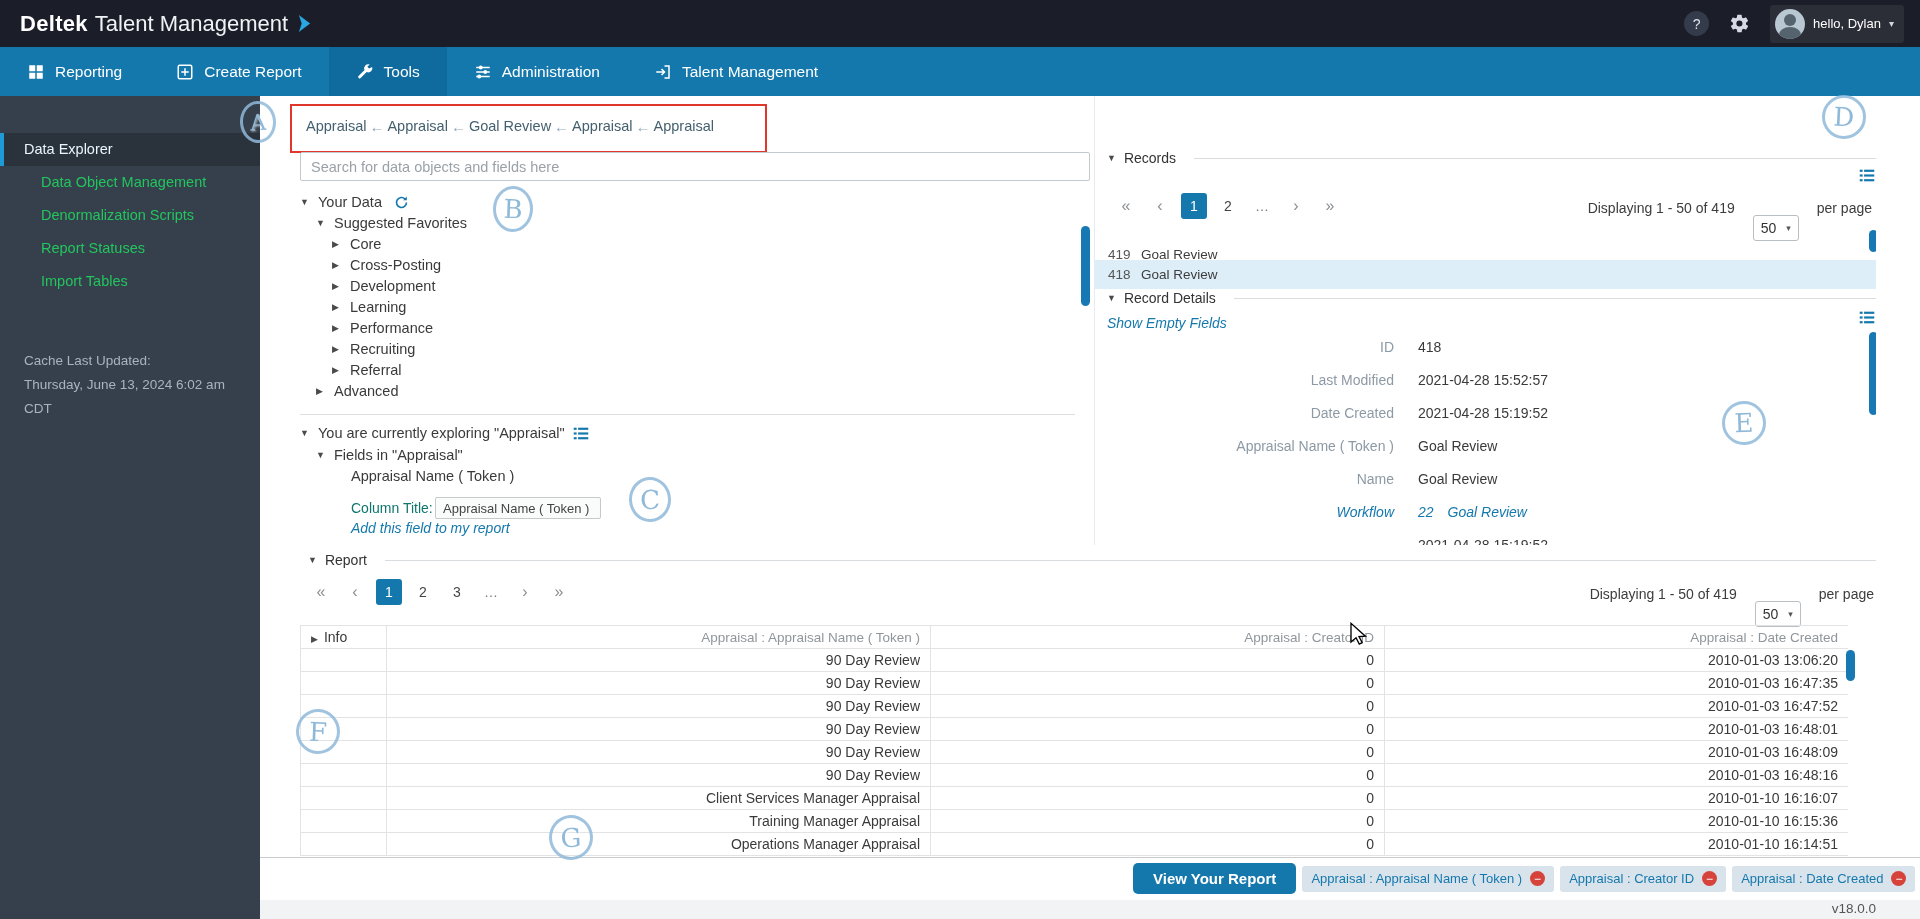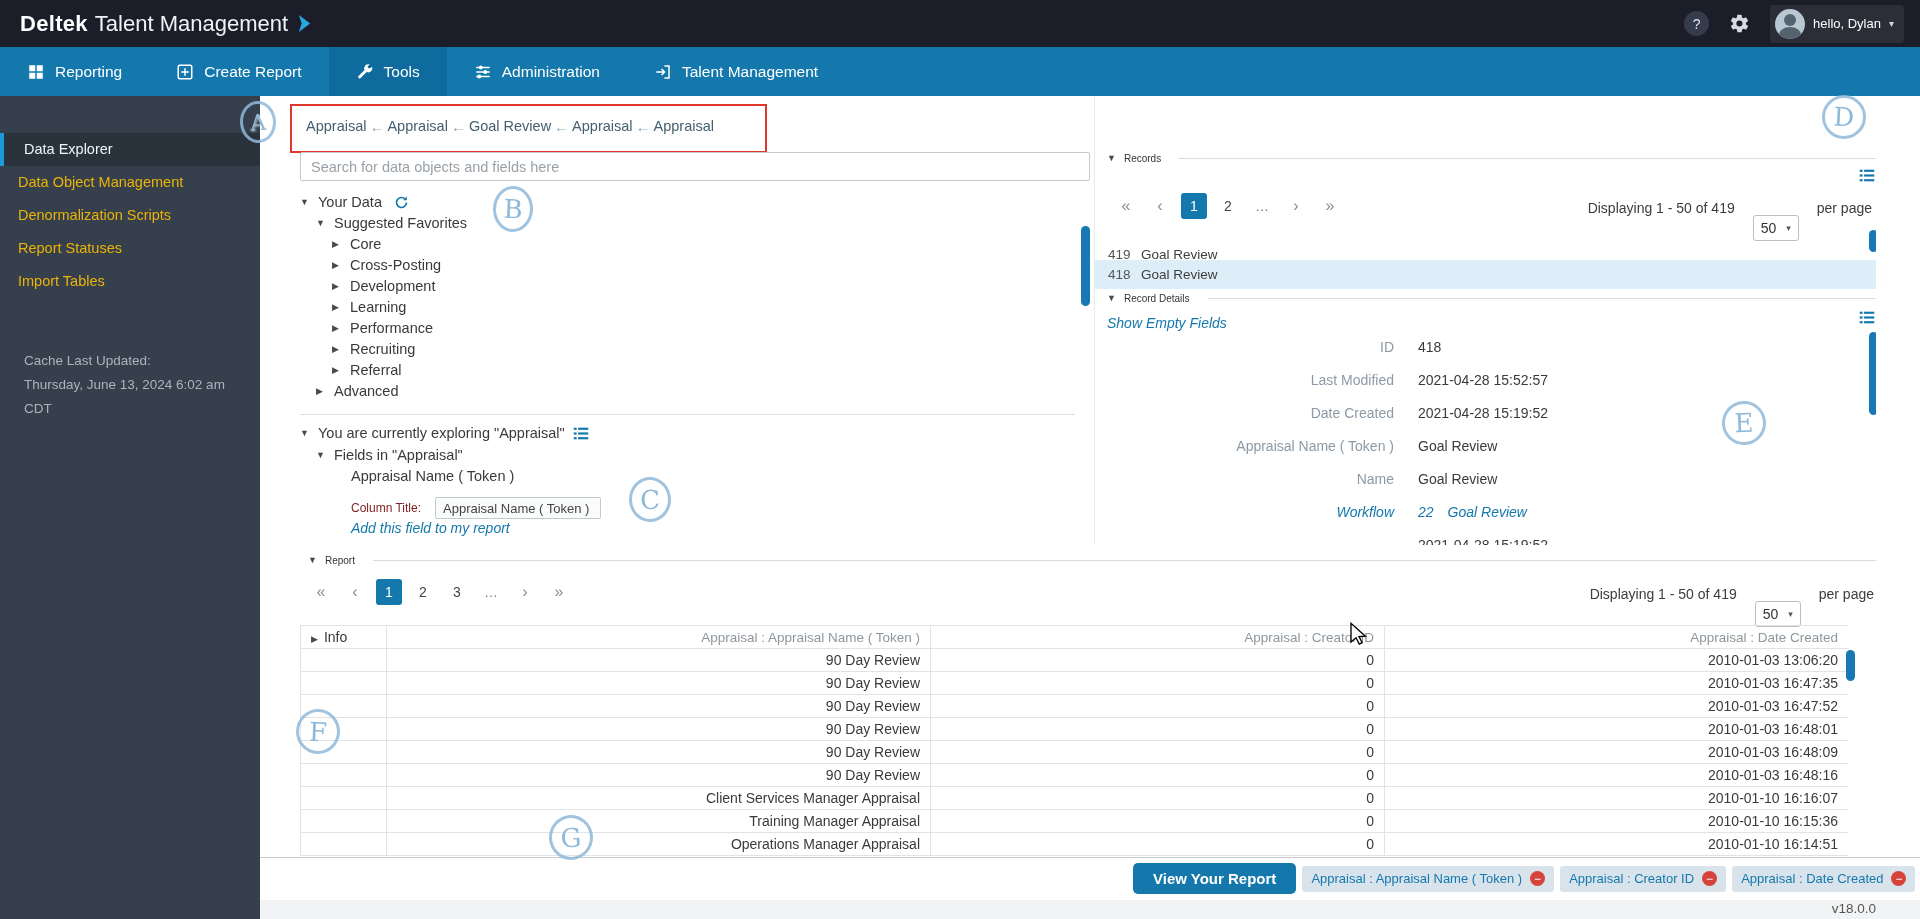--- a/index.html
+++ b/index.html
@@ -24,21 +24,21 @@
 
   
   .mainnav { position:absolute; top:47px; left:0; right:0; height:49px; background:#1478ad; display:flex; align-items:stretch; }
   .nav-item { display:flex; align-items:center; gap:10px; padding:0 27px; color:#fff; font-size:15.5px; cursor:pointer; }
   .nav-item.active { background:#0f6a9e; }
   .nav-ic { width:18px; height:18px; }
 
   
   .sidebar { position:absolute; top:96px; left:0; width:260px; bottom:0; background:#36404c; }
   .side-list { position:absolute; top:37px; left:0; right:0; }
-  .side-item { height:33px; line-height:33px; padding-left:18px; color:#eab308; font-size:14.5px; cursor:pointer; }
+  .side-item { height:33px; line-height:33px; padding-left:41px; color:#22c55e; font-size:14.5px; cursor:pointer; }
   .side-item.active { background:rgba(0,0,0,.22); border-left:4px solid #1e9ad6; padding-left:20px; color:#eaf5fc; }
   .cache { position:absolute; top:253px; left:24px; right:12px; color:#a9b4bf; font-size:13.5px; line-height:24px; }
 
   
   .content { position:absolute; left:260px; top:96px; width:1660px; height:823px; background:#fff; }
 
   .redbox { position:absolute; left:30px; top:8px; width:477px; height:49px; border:2.5px solid #e0372c; }
   .breadcrumb { position:absolute; left:46px; top:22px; height:22px; display:flex; align-items:flex-start; gap:3px; }
   .crumb { color:#44606f; font-size:14.5px; text-decoration:none; cursor:pointer; }
   .crumb-sep { color:#93a9b8; font-size:15px; }
@@ -46,29 +46,29 @@
   .search-input { position:absolute; left:40px; top:56px; width:790px; height:29px; border:1px solid #c3c9cd; border-radius:2px; padding:0 10px; font-size:14.5px; color:#333; font-family:"Liberation Sans", sans-serif; }
   .search-input::placeholder { color:#9aa2a8; }
 
   .trow { position:absolute; height:21px; line-height:21px; font-size:14.5px; color:#3a3a3a; display:flex; align-items:center; gap:8px; }
   .tw { font-size:9px; color:#4a4a4a; width:10px; cursor:pointer; }
   .tlabel { cursor:pointer; }
   .refresh-ic { width:15px; height:15px; margin-left:4px; cursor:pointer; }
   .list-ic { width:16px; height:15px; cursor:pointer; }
   .tree-divider { position:absolute; left:40px; top:318px; width:775px; height:1px; background:#dcdfe1; }
   .plainfield { color:#3a3a3a; font-size:14.5px; }
-  .coltitle-label { font-size:12px; color:#7f1d1d; }
+  .coltitle-label { font-size:14px; color:#0f766e; }
   .coltitle-input { position:absolute; left:175px; top:401px; width:166px; height:22px; border:1px solid #c5cacd; background:#fafbfb; border-radius:2px; font-size:13px; color:#444; padding:0 7px; font-family:"Liberation Sans", sans-serif; }
   .link { color:#1478ad; text-decoration:none; cursor:pointer;font-style:italic; }
   .addfield { position:absolute; left:91px; top:424px; font-size:14px; }
 
   
   .sec-head { position:absolute; display:flex; align-items:center; gap:8px; height:20px; }
   .sec-caret { font-size:9px; color:#4a4a4a; cursor:pointer; }
-  .sec-title { font-size:10px; color:#333; white-space:nowrap; }
+  .sec-title { font-size:14px; color:#333; white-space:nowrap; }
   .sec-line { flex:1; height:1px; background:#d9dcde; margin-left:10px; }
 
   
   .pag { position:absolute; display:flex; align-items:center; gap:8px; height:28px; }
   .pbtn { min-width:26px; height:26px; display:flex; align-items:center; justify-content:center; font-size:14px; color:#444; cursor:pointer; border-radius:3px; }
   .pbtn.nav { color:#8a8f94; font-size:16px; }
   .pbtn.page.active { background:#1478ad; color:#fff; }
   .pbtn.ell { color:#777; cursor:default; }
   .pag-right { position:absolute; display:flex; align-items:center; gap:18px; height:28px; }
   .disp { font-size:14px; color:#3c3c3c; }

